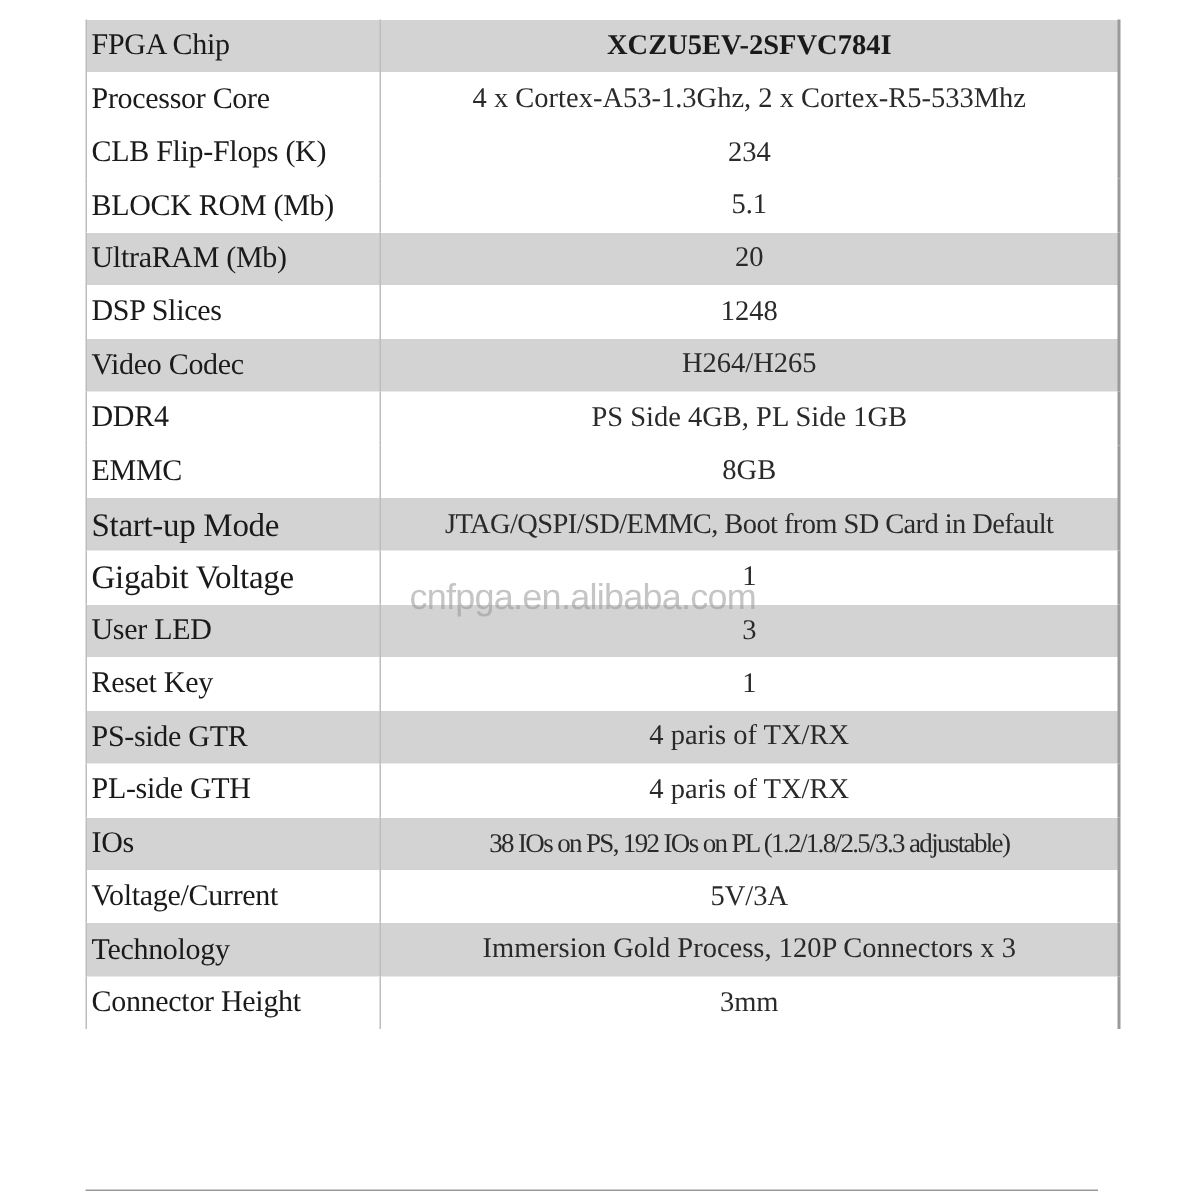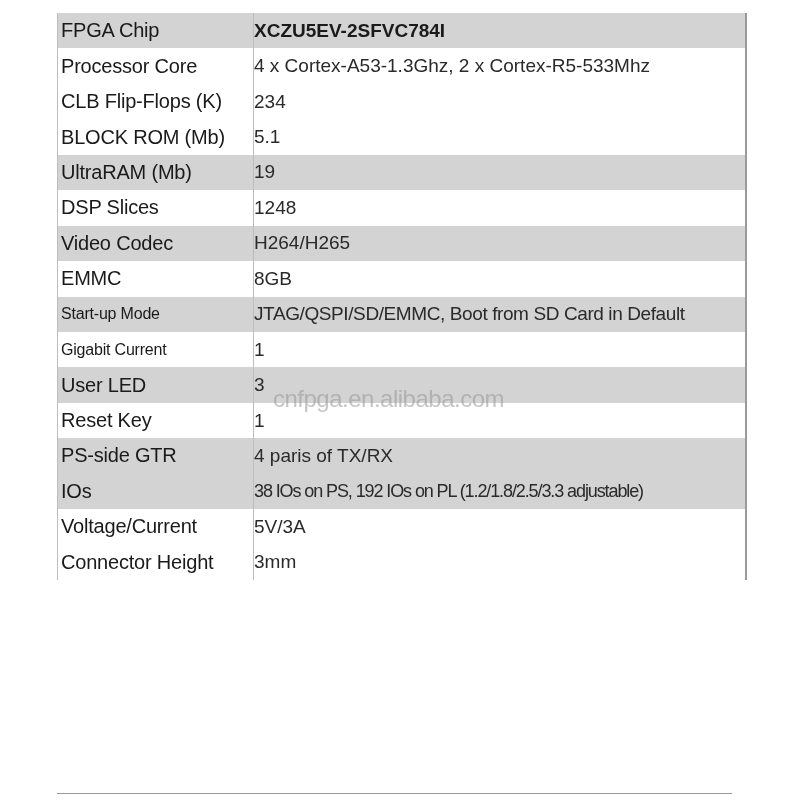--- a/index.html
+++ b/index.html
@@ -17,21 +17,21 @@
       background: #ffffff;
     }
     .spec-table {
       position: absolute;
       left: 57px;
       top: 13px;
       width: 690px;
       border-collapse: collapse;
       border-left: 1px solid #bdbdbd;
       border-right: 2px solid #9a9a9a;
-      font-family: Liberation Sans, sans-serif;
+      font-family: Liberation Serif, serif;
       color: #1a1a1a;
     }
     .spec-table tr {
       height: 35.45px;
     }
     .spec-table tr.gray {
       background: #d3d3d3;
     }
     .spec-table tr.white {
       background: #ffffff;
@@ -44,24 +44,24 @@
       overflow: hidden;
     }
     .spec-table td.label {
       width: 192px;
       padding-left: 3px;
       font-size: 20px;
       border-right: 1px solid #bdbdbd;
       letter-spacing: -0.2px;
     }
     .spec-table td.label.small {
-      font-size: 16px;
+      font-size: 22px;
     }
     .spec-table td.value {
-      text-align: left;
+      text-align: center;
       font-size: 19px;
       color: #2a2a2a;
     }
     .spec-table td.value.bold {
       font-weight: bold;
       color: #1a1a1a;
     }
     .spec-table td.value.condensed {
       letter-spacing: -1.1px;
       font-size: 18px;
@@ -106,61 +106,73 @@
       <tr class="white">
         <td class="label">CLB Flip-Flops (K)</td>
         <td class="value">234</td>
       </tr>
       <tr class="white">
         <td class="label">BLOCK ROM (Mb)</td>
         <td class="value">5.1</td>
       </tr>
       <tr class="gray">
         <td class="label">UltraRAM (Mb)</td>
-        <td class="value">19</td>
+        <td class="value">20</td>
       </tr>
       <tr class="white">
         <td class="label">DSP Slices</td>
         <td class="value">1248</td>
       </tr>
       <tr class="gray">
         <td class="label">Video Codec</td>
         <td class="value">H264/H265</td>
       </tr>
       <tr class="white">
+        <td class="label">DDR4</td>
+        <td class="value">PS Side 4GB, PL Side 1GB</td>
+      </tr>
+      <tr class="white">
         <td class="label">EMMC</td>
         <td class="value">8GB</td>
       </tr>
       <tr class="gray">
         <td class="label small">Start-up Mode</td>
         <td class="value tight">JTAG/QSPI/SD/EMMC, Boot from SD Card in Default</td>
       </tr>
       <tr class="white">
-        <td class="label small">Gigabit Current</td>
+        <td class="label small">Gigabit Voltage</td>
         <td class="value">1</td>
       </tr>
       <tr class="gray">
         <td class="label">User LED</td>
         <td class="value">3</td>
       </tr>
       <tr class="white">
         <td class="label">Reset Key</td>
         <td class="value">1</td>
       </tr>
       <tr class="gray">
         <td class="label">PS-side GTR</td>
         <td class="value">4 paris of TX/RX</td>
       </tr>
+      <tr class="white">
+        <td class="label">PL-side GTH</td>
+        <td class="value">4 paris of TX/RX</td>
+      </tr>
       <tr class="gray">
         <td class="label">IOs</td>
         <td class="value condensed">38 IOs on PS, 192 IOs on PL (1.2/1.8/2.5/3.3 adjustable)</td>
       </tr>
       <tr class="white">
         <td class="label">Voltage/Current</td>
         <td class="value">5V/3A</td>
+      </tr>
+      <tr class="gray">
+        <td class="label">Technology</td>
+        <td class="value">Immersion Gold Process, 120P Connectors x 3</td>
       </tr>
       <tr class="white">
         <td class="label">Connector Height</td>
         <td class="value">3mm</td>
       </tr>
     </tbody>
   </table>
   <div class="bottom-rule"></div>
   <div class="watermark">cnfpga.en.alibaba.com</div>
 </div>

